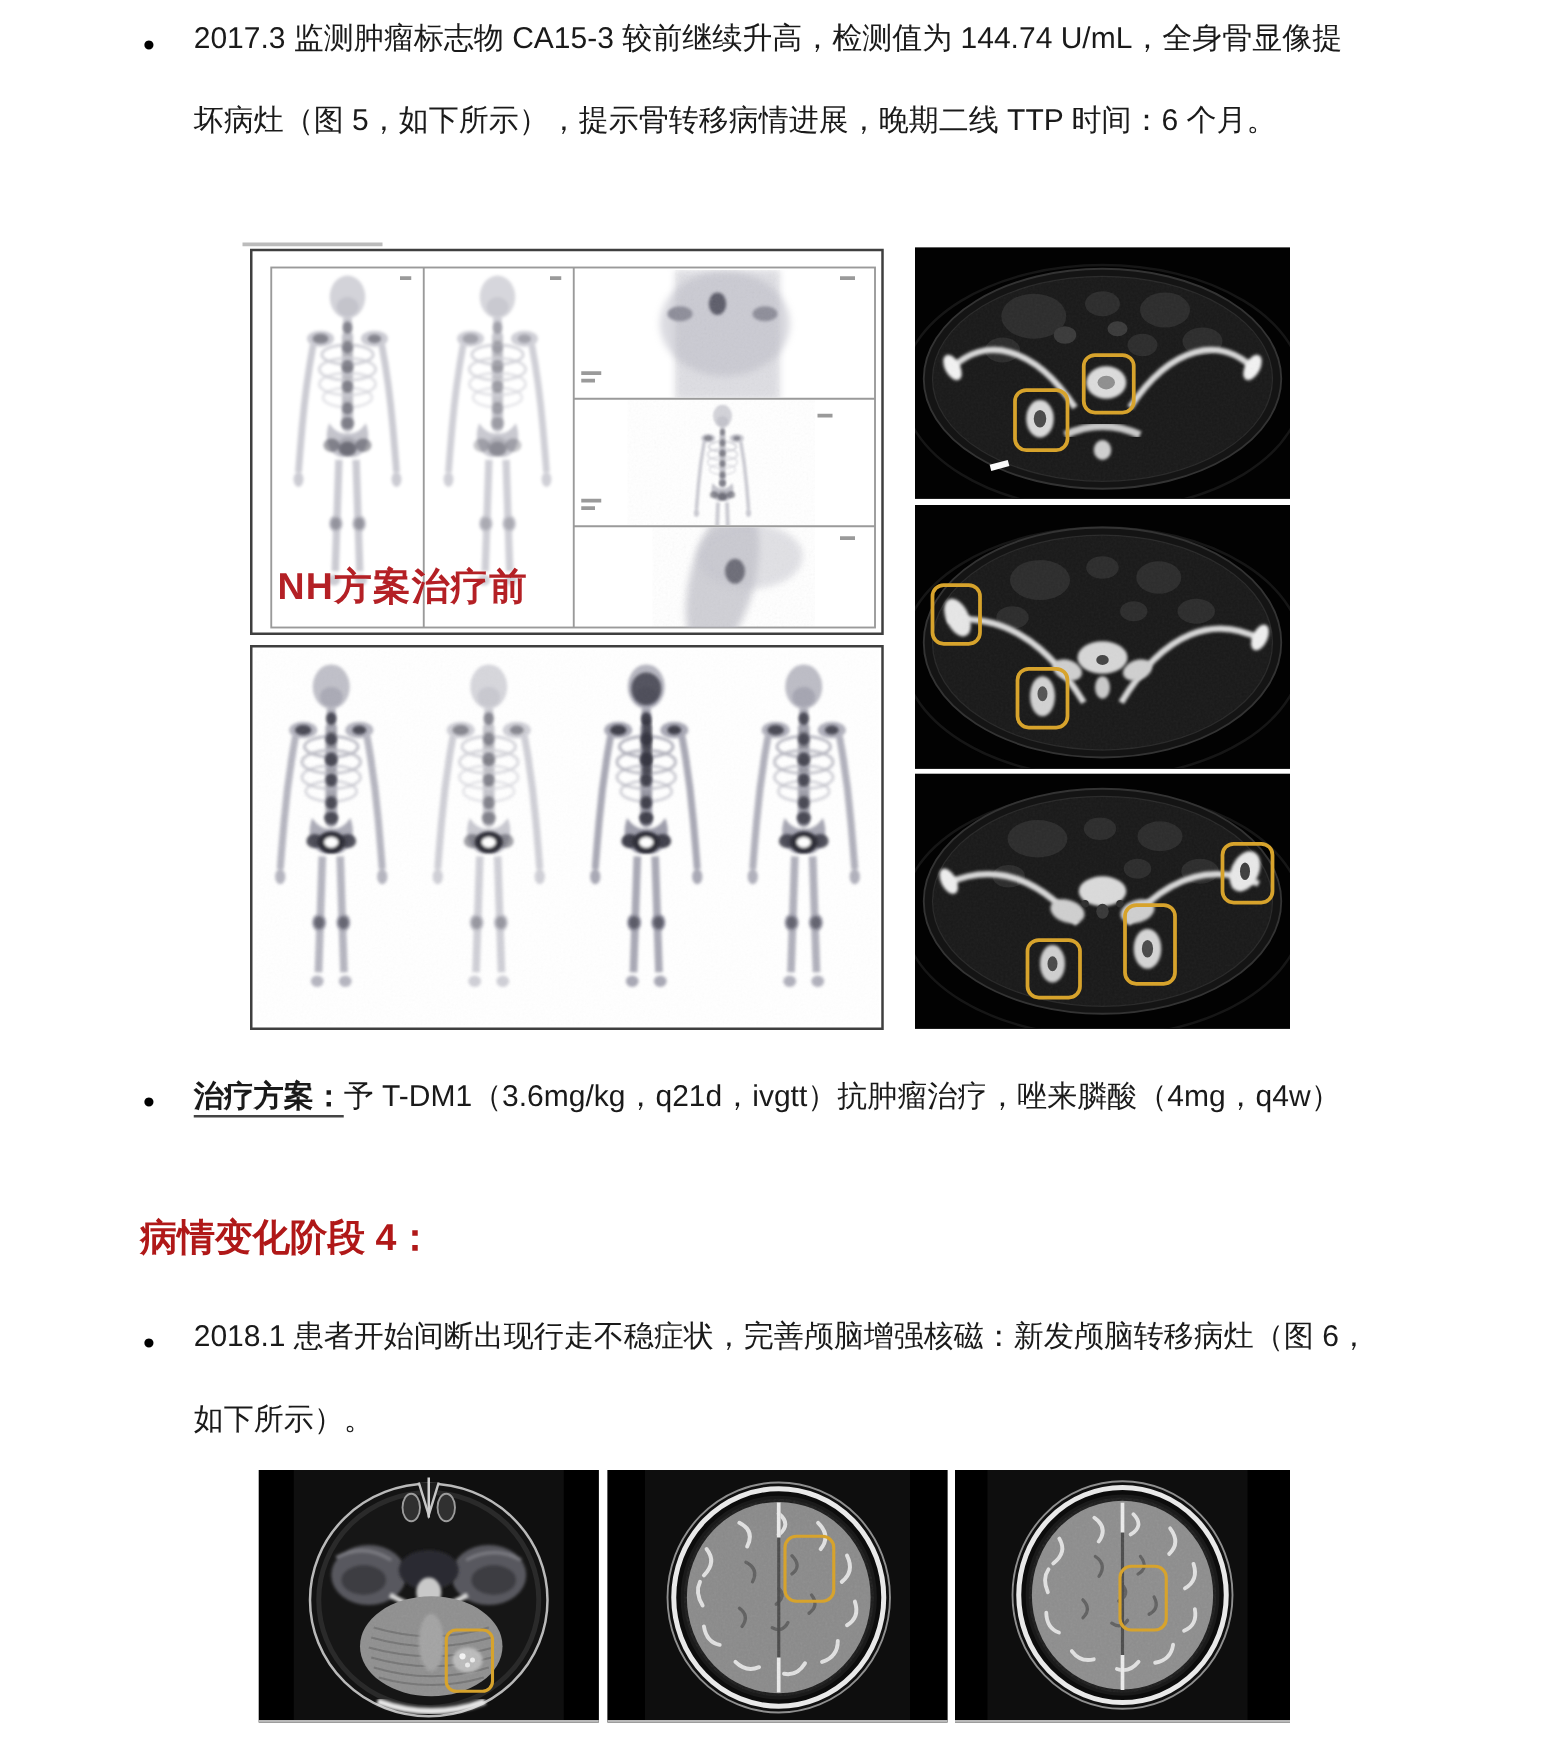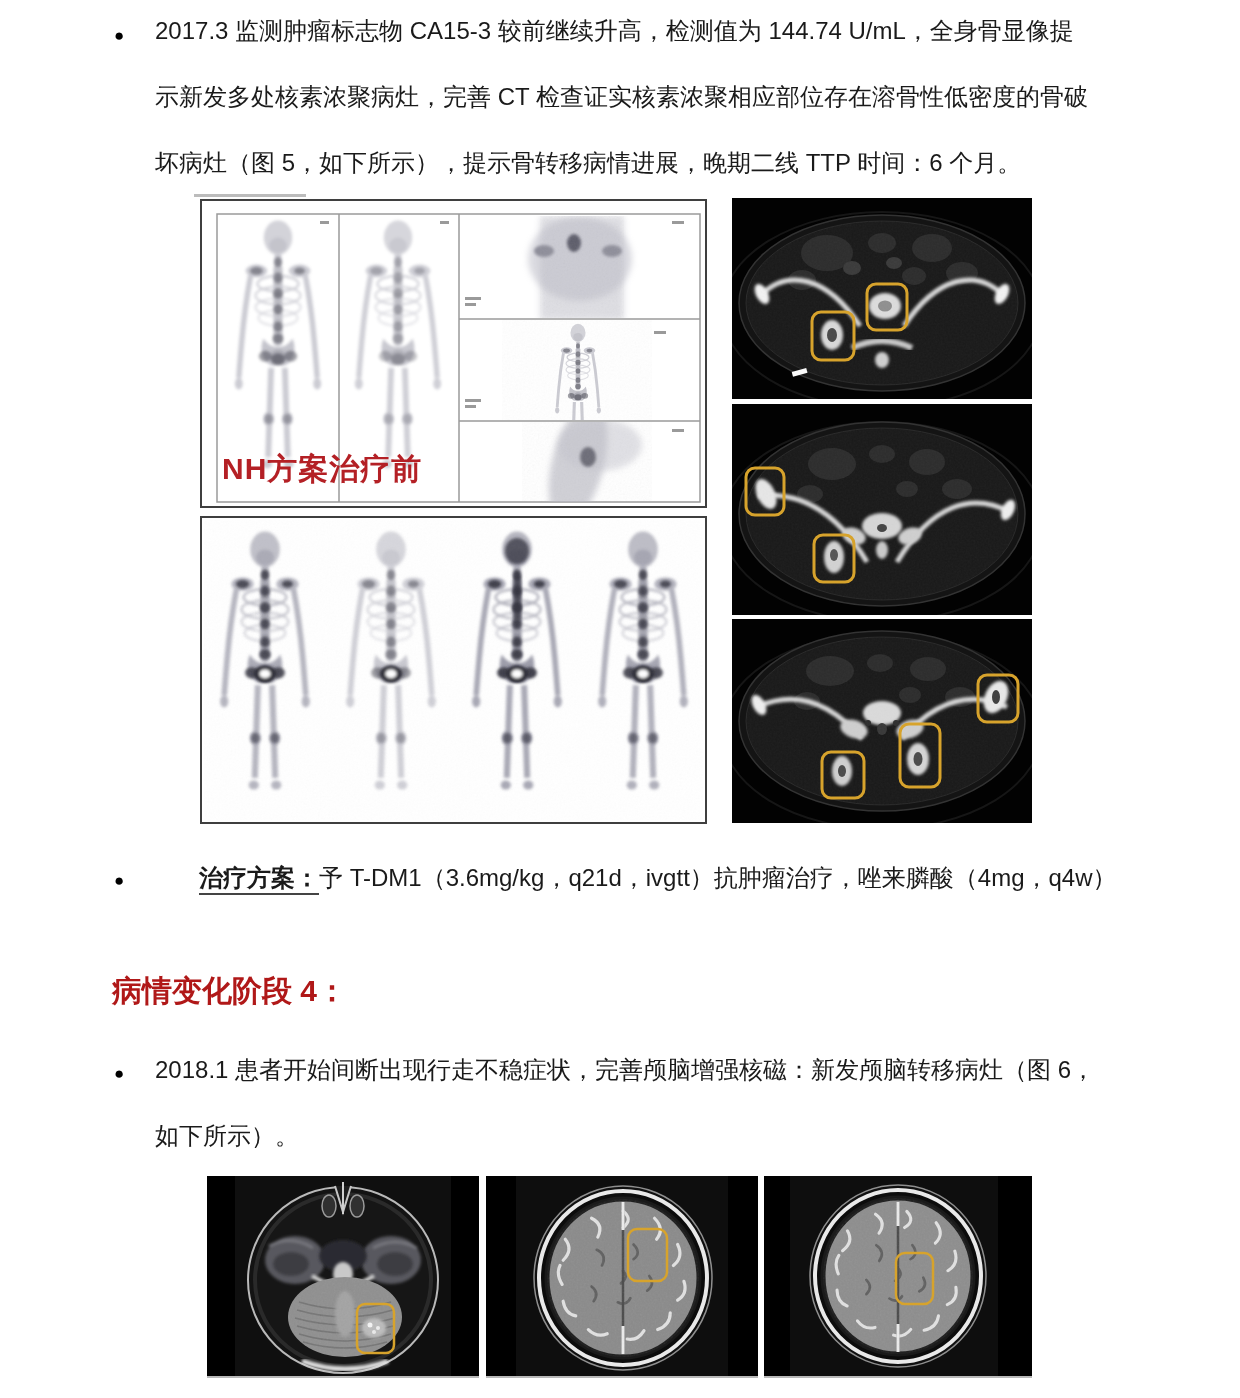--- a/index.html
+++ b/index.html
@@ -2,21 +2,21 @@
 <html><head>
 <meta charset="utf-8">
 <style>
   html,body{margin:0;padding:0;background:#ffffff;}
   .page{position:relative;width:1240px;height:1398px;background:#fff;overflow:hidden;
         font-family:"Liberation Sans","DejaVu Sans",sans-serif;color:#1a1a1a;}
   .bullet-dot{position:absolute;left:114px;font-size:17px;color:#000;line-height:1;}
   .text-block{position:absolute;left:155px;width:1005px;font-size:24px;line-height:66px;color:#1a1a1a;}
   .tline{display:block;white-space:nowrap;}
   .bold-underline{font-weight:bold;text-decoration:underline;text-underline-offset:7px;
-                  text-decoration-thickness:2px;text-decoration-color:#444;margin-left:44px;}
+                  text-decoration-thickness:2px;text-decoration-color:#444;}
   .stage-heading{position:absolute;left:112px;top:976px;font-size:30px;font-weight:bold;color:#B01818;
                  line-height:30px;white-space:nowrap;}
   .panel{position:absolute;background:#fff;border:2px solid #3f3f3f;box-sizing:border-box;}
   .scan-label{position:absolute;color:#B42025;font-weight:bold;font-size:30px;letter-spacing:1px;white-space:nowrap;}
   .ct{position:absolute;background:#000;}
   .mri{position:absolute;background:#000;border-bottom:2px solid #b9b9b9;}
   .artifact-line{position:absolute;left:194px;top:194px;width:112px;height:3px;background:#bcbcbc;}
   svg{display:block;}
 </style>
 </head>
@@ -111,21 +111,20 @@
       </g>
     </g>
   </defs>
 </svg>
 
 <div class="page">
 
   <span class="bullet-dot" style="top:27px">●</span>
   <div class="text-block" style="top:-2px">
     <span class="tline">2017.3 监测肿瘤标志物 CA15-3 较前继续升高，检测值为 144.74 U/mL，全身骨显像提</span>
-    <span class="tline">示新发多处核素浓聚病灶，完善 CT 检查证实核素浓聚相应部位存在溶骨性低密度的骨破</span>
     <span class="tline">坏病灶（图 5，如下所示），提示骨转移病情进展，晚期二线 TTP 时间：6 个月。</span>
   </div>
 
   <div class="artifact-line"></div>
 
   <div class="panel" style="left:200px;top:199px;width:507px;height:309px">
     <svg width="503" height="305" viewBox="0 0 503 305">
       <defs>
         <clipPath id="c1">
             <rect x="257" y="15" width="240" height="102"></rect>

